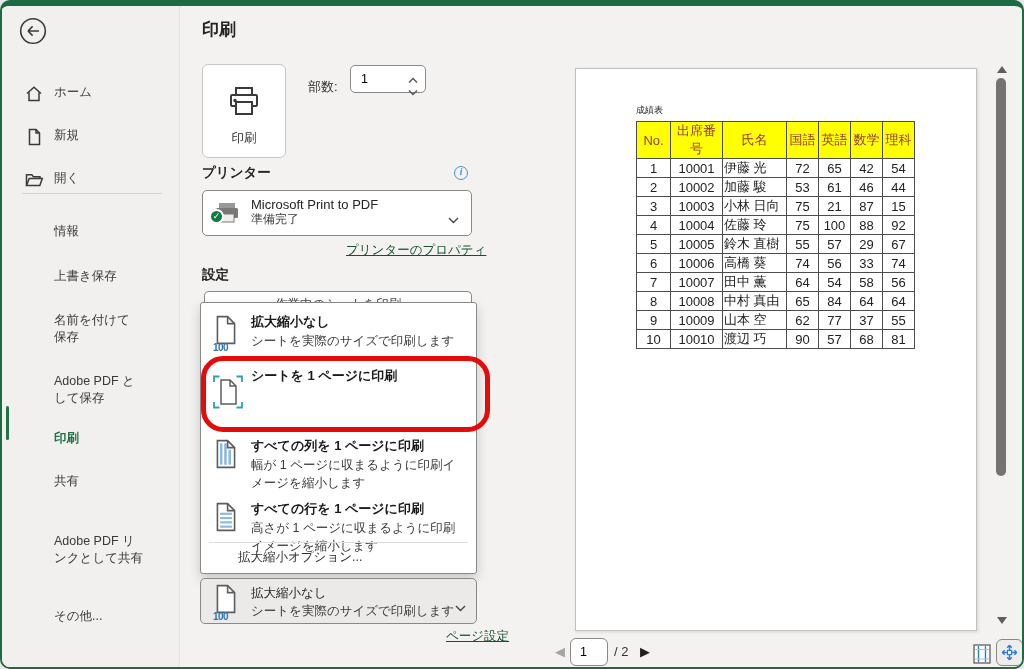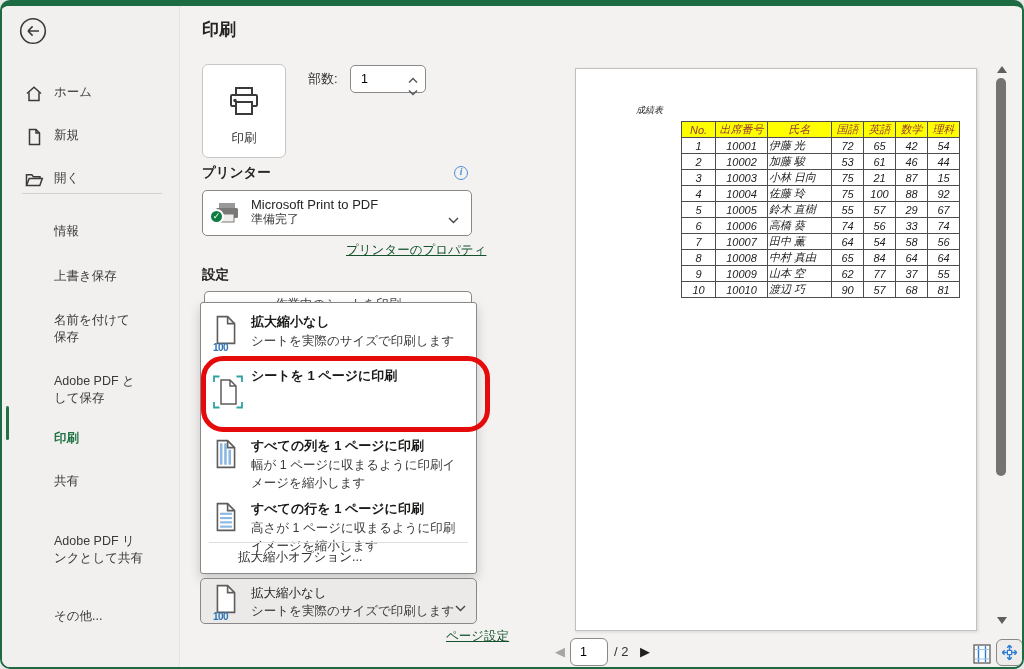--- a/index.html
+++ b/index.html
@@ -18,21 +18,21 @@
   .nav-item .ico { position:absolute; left:22px; top:-1px; }
   .nav-item .lbl { position:absolute; left:52px; top:0; width:112px;margin-top:16px; }
   .nav-active { color:#217346; font-weight:bold; }
   .active-bar { left:4px; width:3px; background:#217346; border-radius:2px; }
   .side-divider { left:20px; width:140px; height:1px; background:#d2d0ce; }
 
   
   .page-title { left:200px; top:12px; font-size:17px; font-weight:bold; color:#252423; }
   .big-print-btn { left:200px; top:58px; width:84px; height:94px; background:#fff; border:1px solid #c8c6c4; border-radius:6px; cursor:pointer; text-align:center; }
   .big-print-btn .blabel { position:absolute; bottom:10px; width:100%; font-size:12.5px; color:#323130; }
-  .copies-label { left:306px; top:64px; font-size:13px; }
+  .copies-label { left:306px; top:72px; font-size:13px; }
   .copies-box { left:348px; top:59px; width:76px; height:28px; background:#fff; border:1px solid #8a8886; border-radius:5px; }
   .copies-box .val { position:absolute; left:0; top:0; width:50px; height:26px; border:none; outline:none; background:transparent; font-size:12.5px; padding-left:10px; font-family:inherit; }
   .spin { position:absolute; right:7px; width:10px; height:7px; cursor:pointer; }
   .sec-heading { font-size:13.5px; font-weight:bold; color:#252423; }
   .info-icon { left:452px; top:160px; width:14px; height:14px; border:1.4px solid #4a90d9; border-radius:50%; color:#4a90d9; font:italic bold 9.5px "Liberation Serif",serif; text-align:center; line-height:11px; cursor:pointer; }
   .printer-select { left:200px; top:184px; width:270px; height:46px; background:#fff; border:1px solid #8a8886; border-radius:5px; cursor:pointer; }
   .printer-name { position:absolute; left:48px; top:6px; font-size:13px; color:#252423; }
   .printer-status { position:absolute; left:48px; top:20px; font-size:12px; color:#3b3a39; }
   .green-link { font-size:12.5px; color:#14532d; text-decoration:underline; cursor:pointer; }
   .chev { position:absolute; }
@@ -56,23 +56,23 @@
   
   .collapsed-dd { left:198px; top:572px; width:277px; height:46px; background:#eceae8; border:1px solid #8a8886; border-radius:5px; cursor:pointer; }
   .collapsed-dd .ctitle { position:absolute; left:50px; top:6px; font-size:12.5px; color:#252423; }
   .collapsed-dd .cdesc { position:absolute; left:50px; top:24px; font-size:12.5px; color:#3b3a39; white-space:nowrap; }
   .collapsed-dd .micon { position:absolute; left:12px; top:5px; width:30px; height:36px; }
 
   
   .doc-num { position:absolute; left:0; bottom:-2px; font-size:10px; font-weight:bold; color:#2e74b5; background:transparent; letter-spacing:-0.5px; }
 
   
-  #preview-page { left:573px; top:62px; width:402px; height:563px; background:#fff; border:1px solid #c3c1bf; box-shadow:1px 1px 3px rgba(0,0,0,.12);font-style:italic; }
+  #preview-page { left:573px; top:62px; width:402px; height:563px; background:#fff; border:1px solid #c3c1bf; box-shadow:1px 1px 3px rgba(0,0,0,.12); }
   .sheet-title { position:absolute; left:60px; top:35px; font-size:9px; color:#222; }
-  #grade-table { position:absolute; left:60px; top:52px; border-collapse:collapse; font-size:11px; color:#222;margin-left:45px; }
+  #grade-table { position:absolute; left:60px; top:52px; border-collapse:collapse; font-size:13px; color:#222; }
   #grade-table th { background:#ffff00; color:#953735; font-weight:normal; border:1px solid #4d4d4d; height:13px; padding:0 2px; }
   #grade-table td { border:1px solid #4d4d4d; height:12px; padding:0 2px; text-align:center; }
   #grade-table td:nth-child(3) { text-align:left; padding-left:1px; }
   #grade-table th:nth-child(1), #grade-table td:nth-child(1) { width:34px; }
   #grade-table th:nth-child(2), #grade-table td:nth-child(2) { width:52px; }
   #grade-table th:nth-child(3), #grade-table td:nth-child(3) { width:64px; }
   #grade-table th:nth-child(n+4), #grade-table td:nth-child(n+4) { width:32px; }
 
   
   .sb-track { left:991px; top:56px; width:16px; height:588px; }

